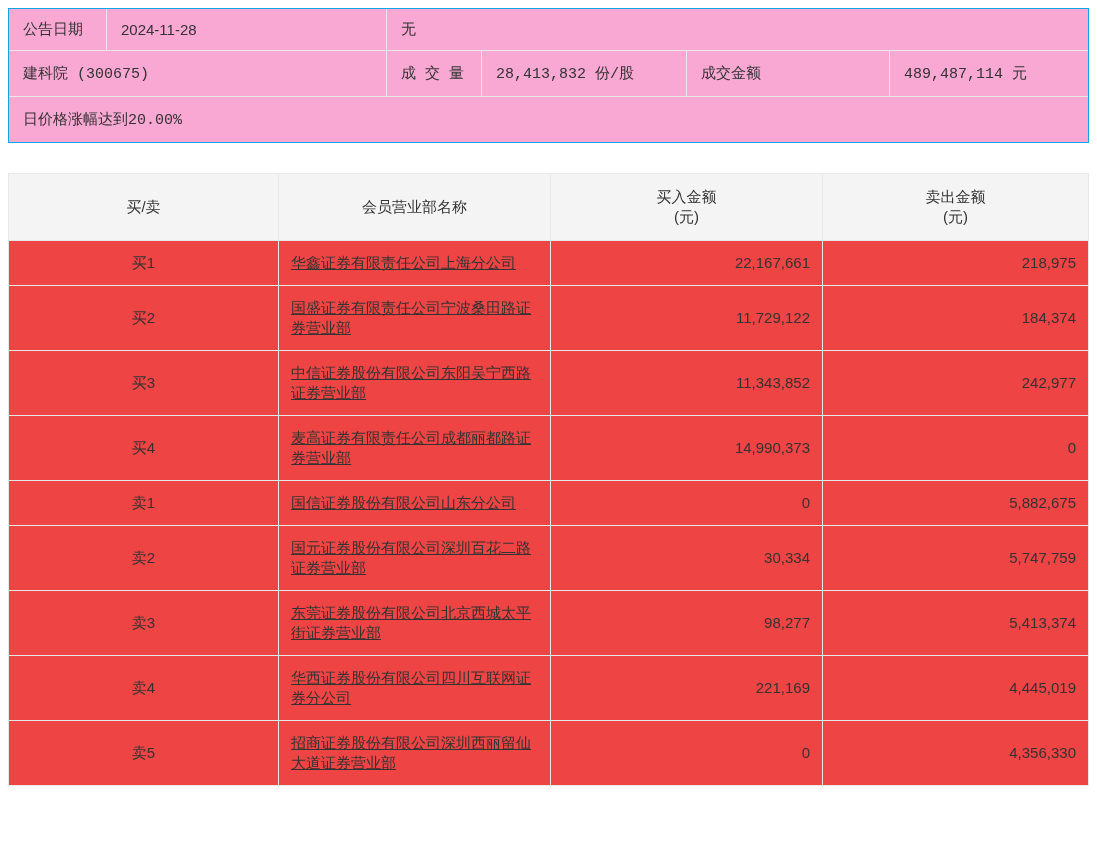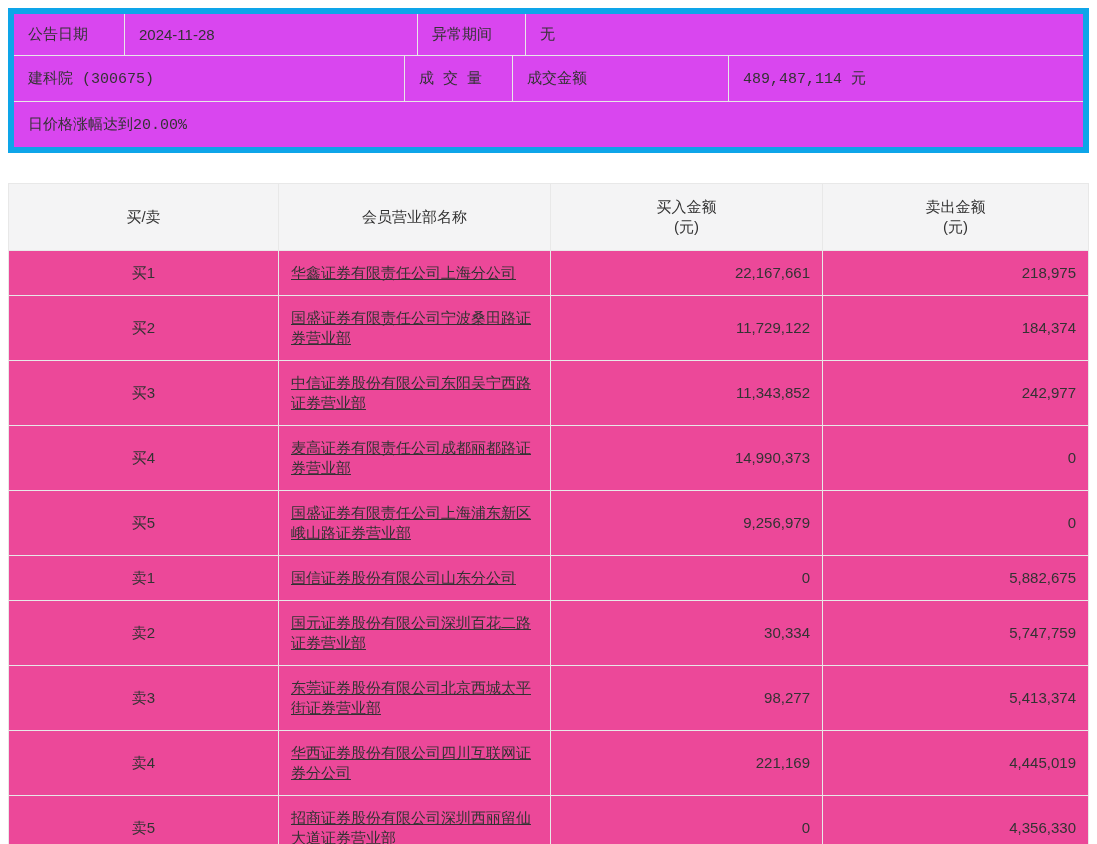--- a/index.html
+++ b/index.html
@@ -9,36 +9,36 @@
     color: #333333;
     font-size: 15px;
   }
   .page {
     width: 1081px;
     margin: 8px;
   }
 
   
   .info-box {
-    border: 6px solid #0ea5e9;
-    background: #d946ef;
+    border: 1px solid #0ea5e9;
+    background: #f9a8d4;
   }
   .info-row {
     display: flex;
     align-items: stretch;
   }
   .info-row + .info-row { border-top: 1px solid #e8e8e8; }
   .info-cell {
     display: flex;
     align-items: center;
     padding: 0 14px;
     min-height: 41px;
   }
   .info-row.tall .info-cell { min-height: 45px; font-family: Liberation Mono, monospace; }
-  .info-cell + .info-cell { border-left: 1px solid #e8e8e8; margin-left: 13px; }
+  .info-cell + .info-cell { border-left: 1px solid #e8e8e8; }
   .w-lbl1 { width: 97px; }
   .w-val1 { width: 280px; }
   .w-lbl2 { width: 95px; }
   .w-stock { width: 377px; }
   .w-vol { width: 205px; }
   .w-turn { width: 203px; }
   .grow { flex: 1 1 auto; }
 
   
   .tbl-wrap { margin-top: 30px; }
@@ -61,42 +61,42 @@
   thead th {
     background: #f4f4f5;
     text-align: center;
     padding: 13px 12px;
     vertical-align: middle;
     height: 67px;
   }
   tbody td {
     padding: 12px 12px;
     vertical-align: middle;
-    background: #ec4899;
+    background: #ef4444;
   }
   td.side   { text-align: center; }
   td.branch { text-align: left; text-decoration: underline; }
   td.amt    { text-align: right; }
   .hdr-unit { display: block; }
 </style>
 </head>
 <body>
 
 <div class="page">
 
   <section class="info-box">
     <div class="info-row">
       <div class="info-cell w-lbl1">公告日期</div>
       <div class="info-cell w-val1">2024-11-28</div>
-      <div class="info-cell w-lbl2">异常期间</div>
       <div class="info-cell grow">无</div>
     </div>
     <div class="info-row tall">
       <div class="info-cell w-stock">建科院 (300675)</div>
       <div class="info-cell w-lbl2">成 交 量</div>
+      <div class="info-cell w-vol">28,413,832 份/股</div>
       <div class="info-cell w-turn">成交金额</div>
       <div class="info-cell grow">489,487,114 元</div>
     </div>
     <div class="info-row tall">
       <div class="info-cell grow">日价格涨幅达到20.00%</div>
     </div>
   </section>
 
   <div class="tbl-wrap">
     <table>
@@ -142,26 +142,20 @@
     <td class="amt">242,977</td>
   </tr>
 
   <tr>
     <td class="side">买4</td>
     <td class="branch">麦高证券有限责任公司成都丽都路证券营业部</td>
     <td class="amt">14,990,373</td>
     <td class="amt">0</td>
   </tr>
 
-  <tr>
-    <td class="side">买5</td>
-    <td class="branch">国盛证券有限责任公司上海浦东新区峨山路证券营业部</td>
-    <td class="amt">9,256,979</td>
-    <td class="amt">0</td>
-  </tr>
 
   <tr>
     <td class="side">卖1</td>
     <td class="branch">国信证券股份有限公司山东分公司</td>
     <td class="amt">0</td>
     <td class="amt">5,882,675</td>
   </tr>
 
   <tr>
     <td class="side">卖2</td>

